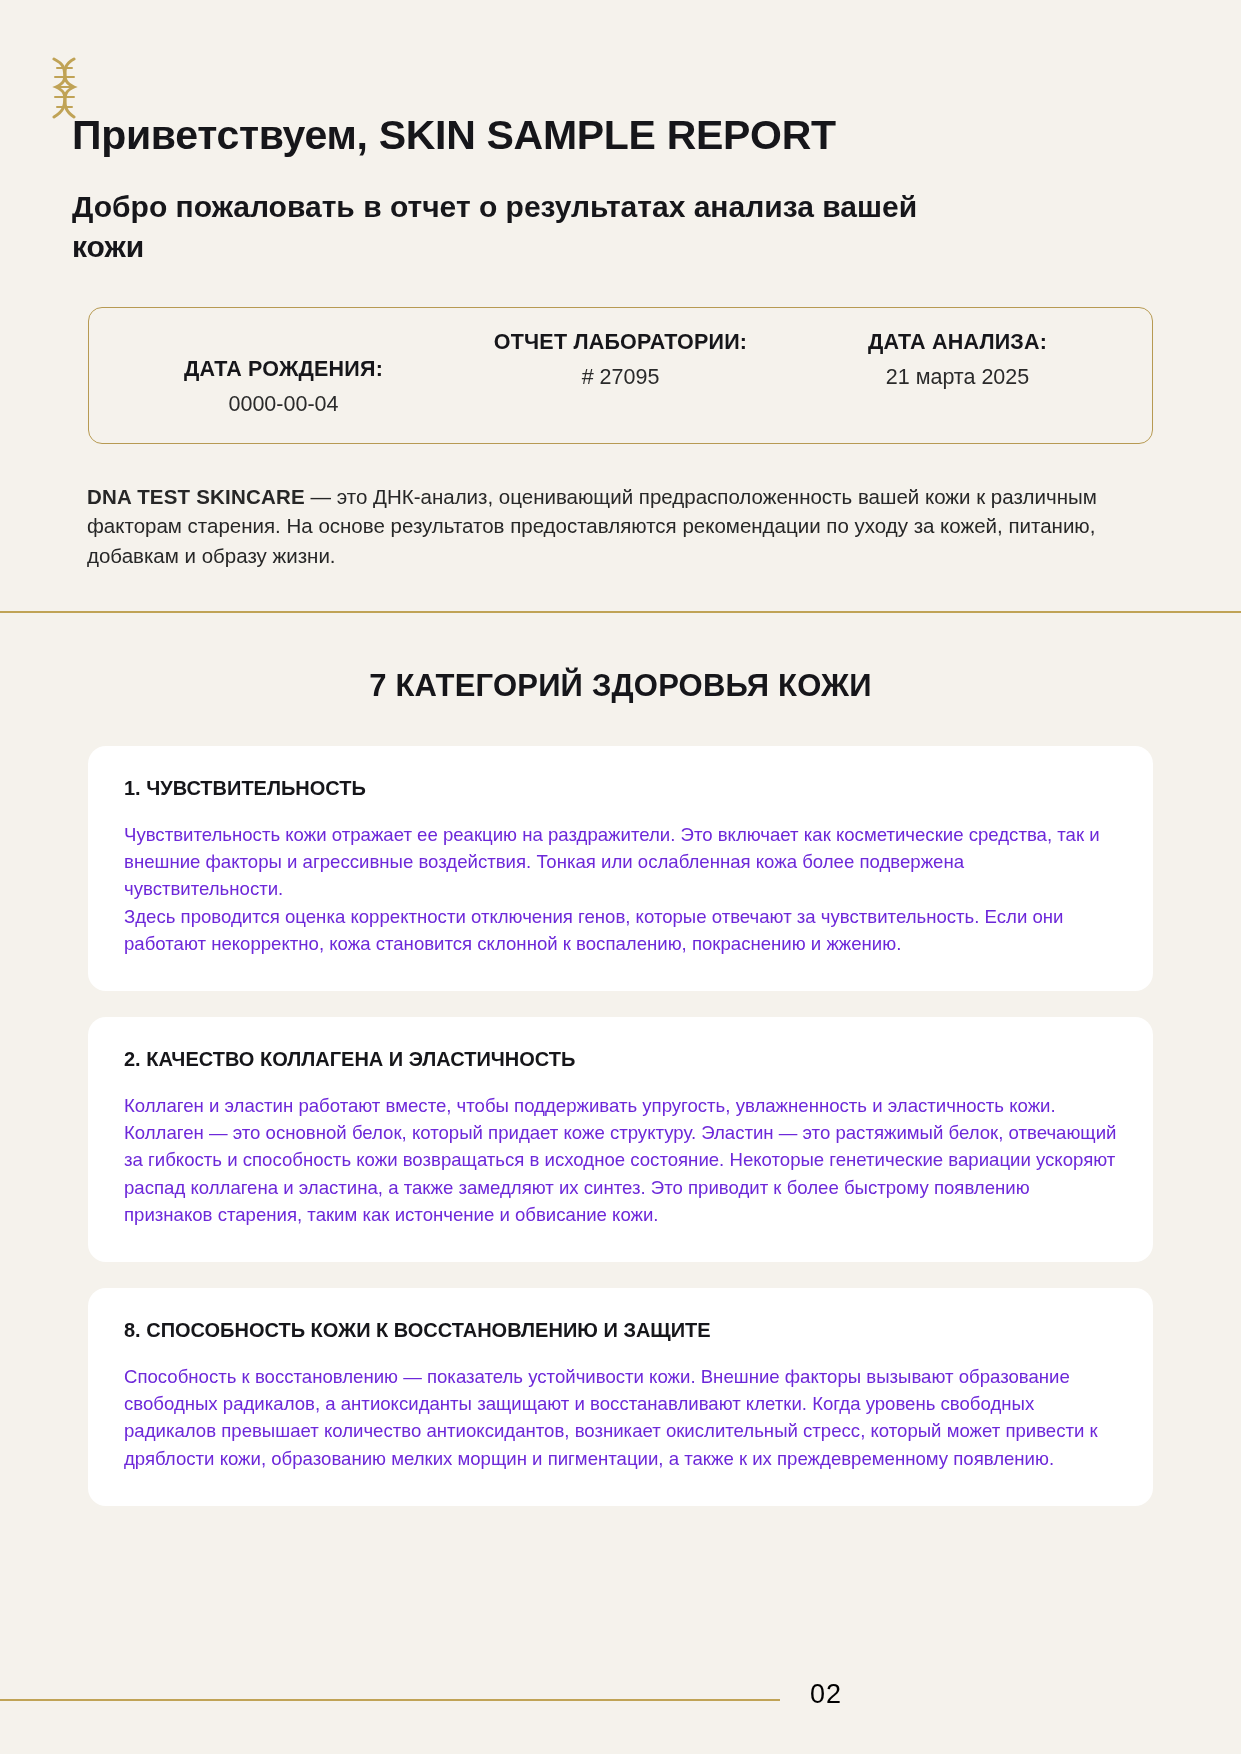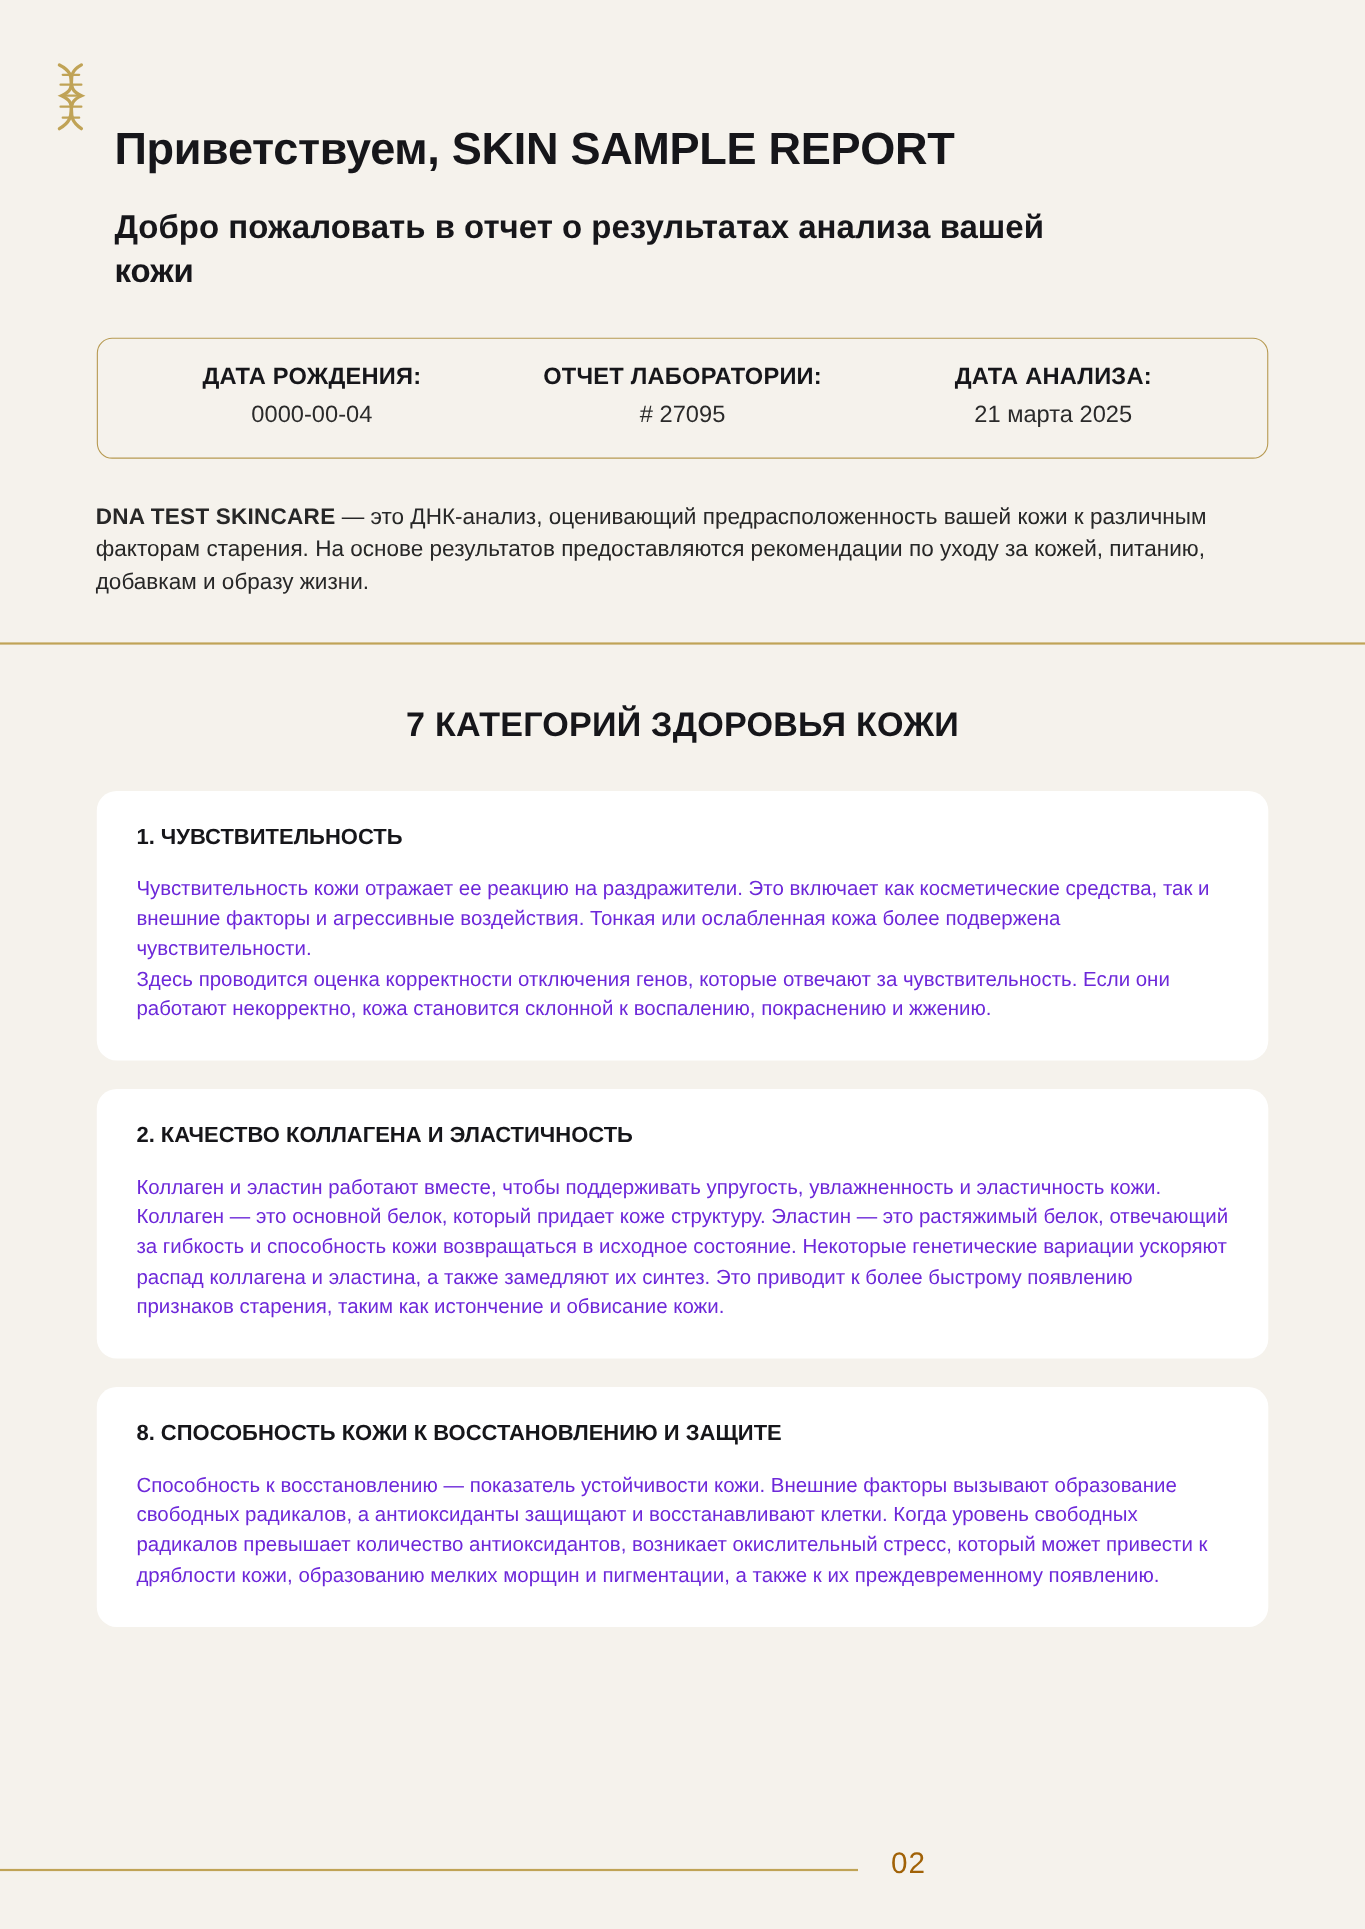--- a/index.html
+++ b/index.html
@@ -18,21 +18,21 @@
 
   .page {
     position: relative;
     width: 1241px;
     height: 1754px;
     box-sizing: border-box;
   }
 
   
   .hero {
-    padding: 0 104px;
+    padding: 0 72px;
     position: relative;
   }
 
   .dna-icon {
     position: absolute;
     left: 44px;
     top: 30px;
     width: 40px;
     height: 62px;
   }
@@ -62,21 +62,21 @@
     border-radius: 14px;
     padding: 22px 26px 26px 26px;
     display: flex;
     justify-content: space-between;
     background: transparent;
   }
   .info-cell {
     flex: 1 1 0;
     text-align: center;
   }
-  .info-cell:first-child { text-align: center; }
+  .info-cell:first-child { text-align: center; margin-top: 27px; }
   .info-label {
     font-size: 21.5px;
     font-weight: bold;
     letter-spacing: 0.2px;
     color: #16161a;
     white-space: nowrap;
   }
   .info-value {
     margin-top: 10px;
     font-size: 21.5px;
@@ -156,21 +156,21 @@
     top: 20px;
     width: 780px;
     height: 1.6px;
     background: #c0a356;
   }
   .page-number {
     position: absolute;
     left: 810px;
     top: 0;
     font-size: 27px;
-    color: #a16207;
+    color: #000000;
     letter-spacing: 1px;
   }
 </style>
 </head>
 <body>
 
 <div class="page">
 
   <div class="hero">
 

